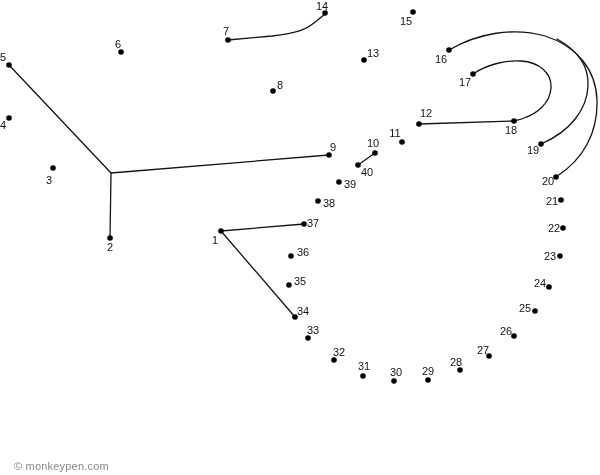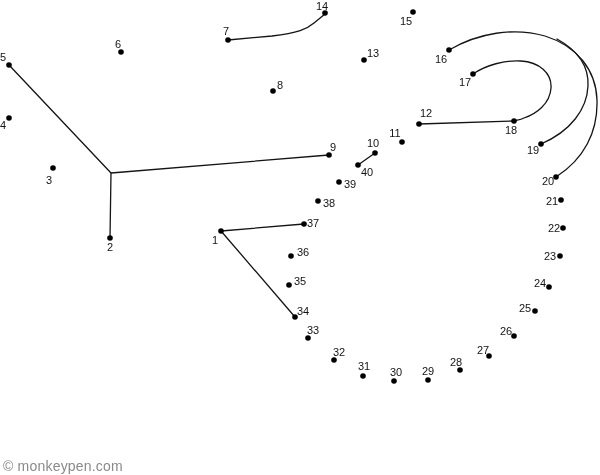--- a/index.html
+++ b/index.html
@@ -32,23 +32,23 @@
     stroke: none;
   }
   .lbl {
     font-family: "Liberation Sans", sans-serif;
     font-size: 11px;
     fill: #141414;
     text-anchor: middle;
   }
   #footer {
     position: absolute;
-    left: 3px;
+    left: 14px;
     top: 460px;
-    font-size: 14px;
+    font-size: 11px;
     line-height: 12px;
     color: #8a8a8a;
     letter-spacing: 0.2px;
     white-space: nowrap;
   }
 </style>
 </head>
 <body>
 
 <div id="page">

